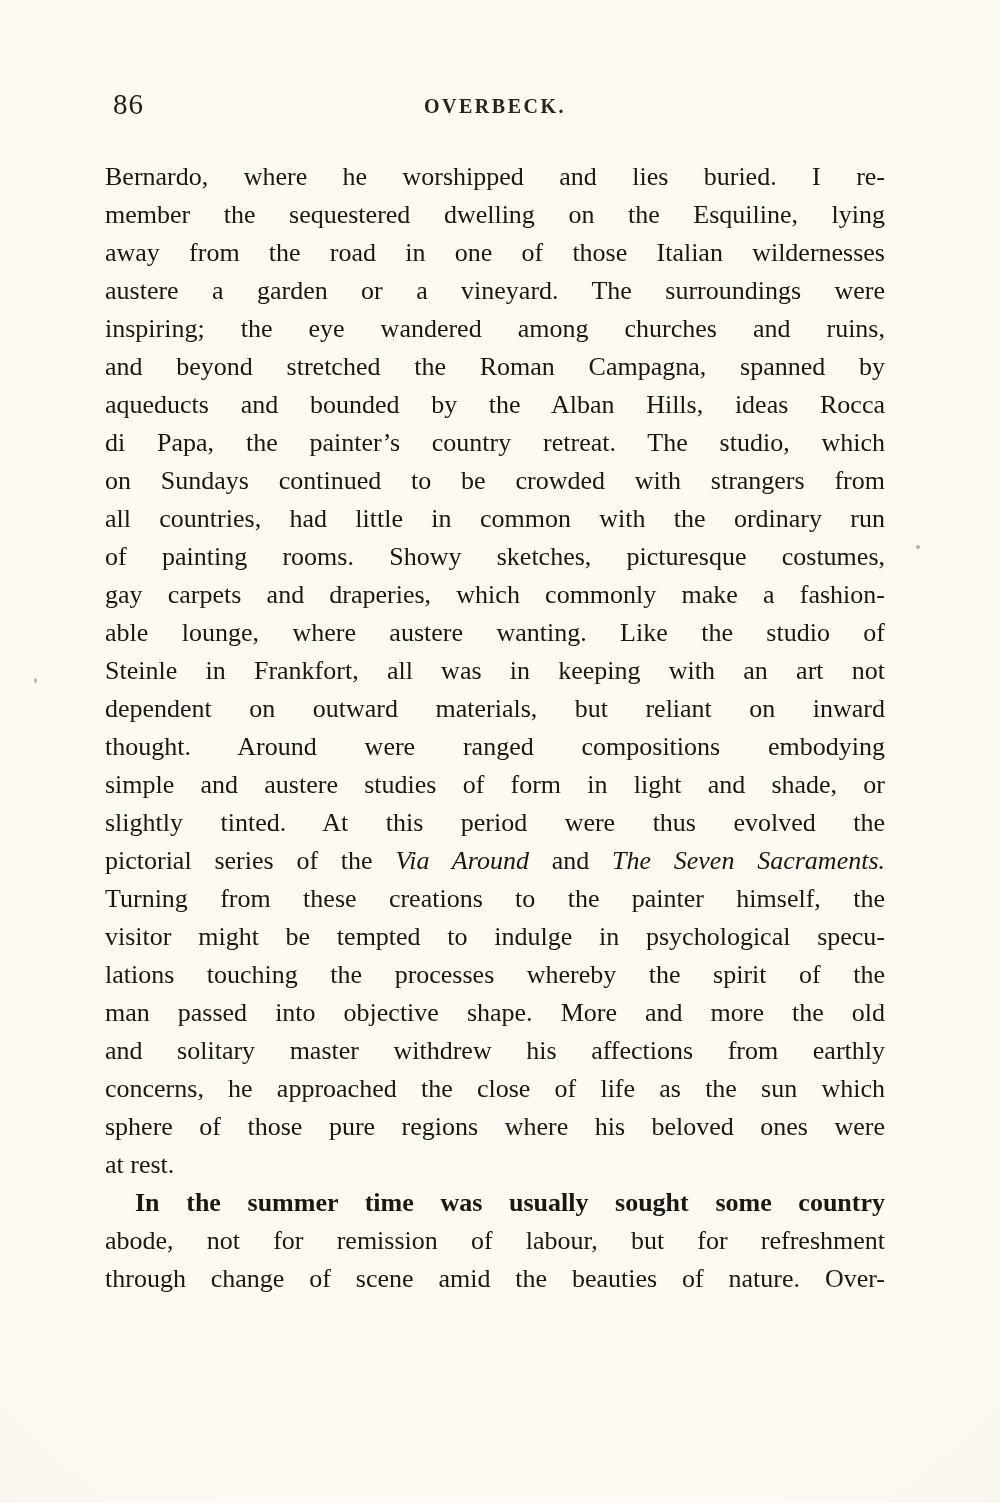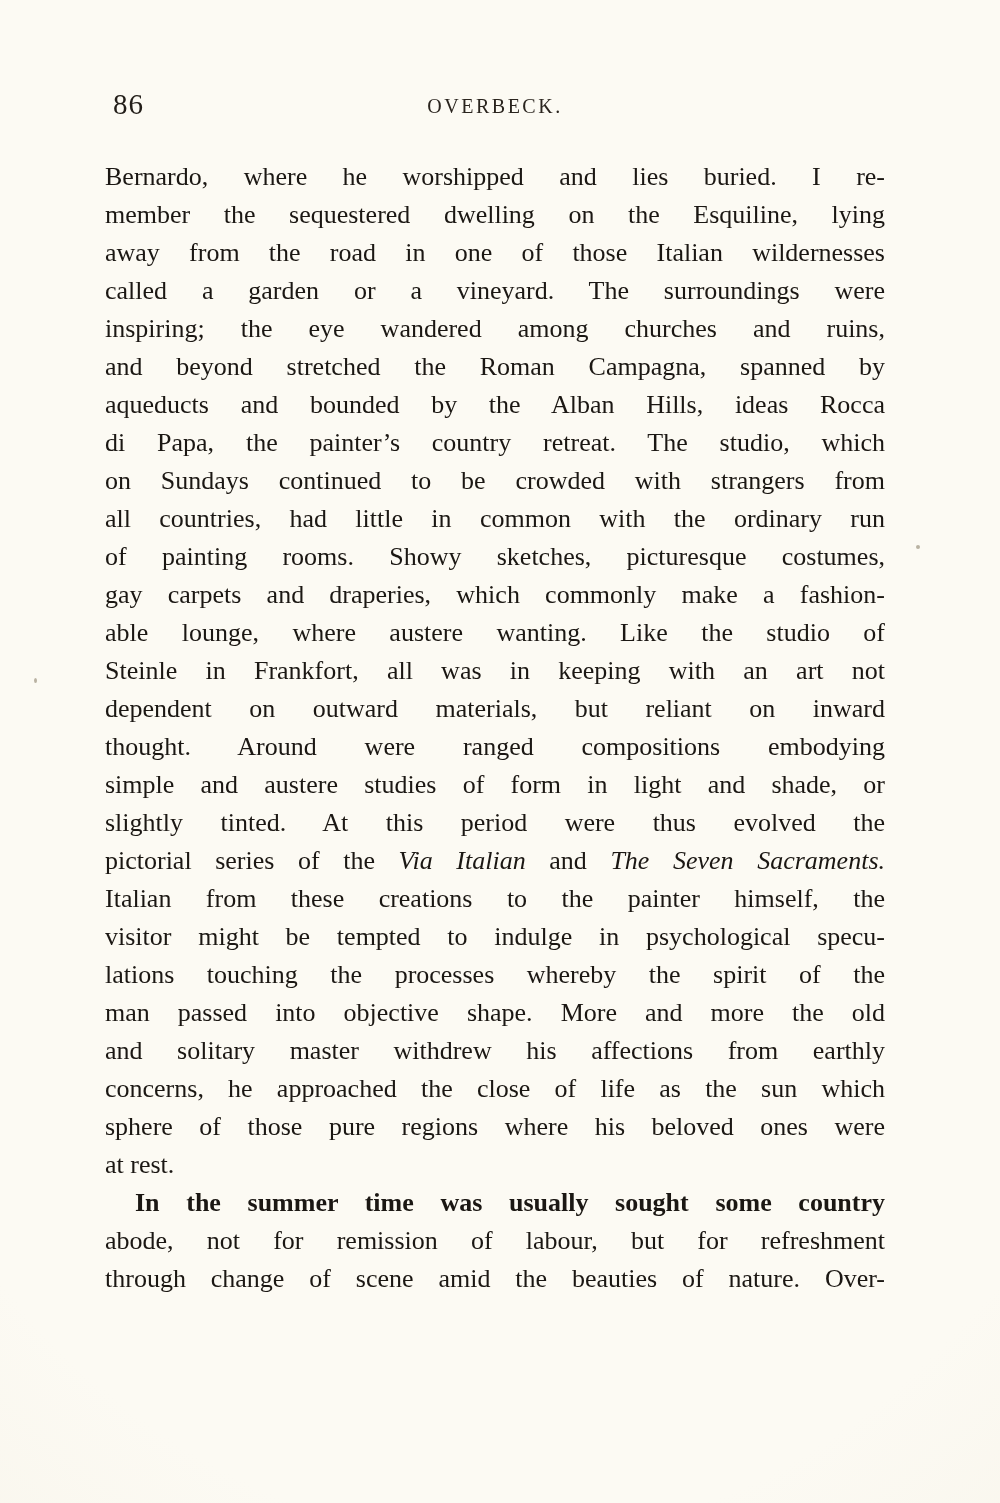--- a/index.html
+++ b/index.html
@@ -36,21 +36,21 @@
     color: #221d18;
   }
   .running-head {
     position: absolute;
     left: 0;
     right: 0;
     top: 7px;
     text-align: center;
     font-size: 20px;
     letter-spacing: 2.5px;
-    font-weight: normal;
+    font-weight: bold;
     color: #2a241e;
   }
   .text-block {
     position: absolute;
     top: 158px;
     left: 105px;
     width: 780px;
   }
   .line {
     height: 38px;
@@ -88,37 +88,37 @@
 
   <div class="header-row">
     <span class="page-number">86</span>
     <span class="running-head">OVERBECK.</span>
   </div>
 
   <div class="text-block" id="text-body">
       <div class="line"><span>Bernardo, where he worshipped and lies buried.  I re-</span></div>
       <div class="line"><span>member the sequestered dwelling on the Esquiline, lying</span></div>
       <div class="line"><span>away from the road in one of those Italian wildernesses</span></div>
-      <div class="line"><span>called a garden or a vineyard.  The surroundings were</span></div>
+      <div class="line"><span>austere a garden or a vineyard.  The surroundings were</span></div>
       <div class="line"><span>inspiring; the eye wandered among churches and ruins,</span></div>
       <div class="line"><span>and beyond stretched the Roman Campagna, spanned by</span></div>
       <div class="line"><span>aqueducts and bounded by the Alban Hills, ideas Rocca</span></div>
       <div class="line"><span>di Papa, the painter’s country retreat.  The studio, which</span></div>
       <div class="line"><span>on Sundays continued to be crowded with strangers from</span></div>
       <div class="line"><span>all countries, had little in common with the ordinary run</span></div>
       <div class="line"><span>of painting rooms.  Showy sketches, picturesque costumes,</span></div>
       <div class="line"><span>gay carpets and draperies, which commonly make a fashion-</span></div>
       <div class="line"><span>able lounge, where austere wanting.  Like the studio of</span></div>
       <div class="line"><span>Steinle in Frankfort, all was in keeping with an art not</span></div>
       <div class="line"><span>dependent on outward materials, but reliant on inward</span></div>
       <div class="line"><span>thought.  Around were ranged compositions embodying</span></div>
       <div class="line"><span>simple and austere studies of form in light and shade, or</span></div>
       <div class="line"><span>slightly tinted.  At this period were thus evolved the</span></div>
-      <div class="line"><span>pictorial series of the </span><i>Via Italian</i><span> and </span><i>The Seven Sacraments.</i></div>
-      <div class="line"><span>Italian from these creations to the painter himself, the</span></div>
+      <div class="line"><span>pictorial series of the </span><i>Via Around</i><span> and </span><i>The Seven Sacraments.</i></div>
+      <div class="line"><span>Turning from these creations to the painter himself, the</span></div>
       <div class="line"><span>visitor might be tempted to indulge in psychological specu-</span></div>
       <div class="line"><span>lations touching the processes whereby the spirit of the</span></div>
       <div class="line"><span>man passed into objective shape.  More and more the old</span></div>
       <div class="line"><span>and solitary master withdrew his affections from earthly</span></div>
       <div class="line"><span>concerns, he approached the close of life as the sun which</span></div>
       <div class="line"><span>sphere of those pure regions where his beloved ones were</span></div>
       <div class="line last"><span>at rest.</span></div>
       <div class="line indent"><span>In the summer time was usually sought some country</span></div>
       <div class="line"><span>abode, not for remission of labour, but for refreshment</span></div>
       <div class="line"><span>through change of scene amid the beauties of nature.  Over-</span></div>

